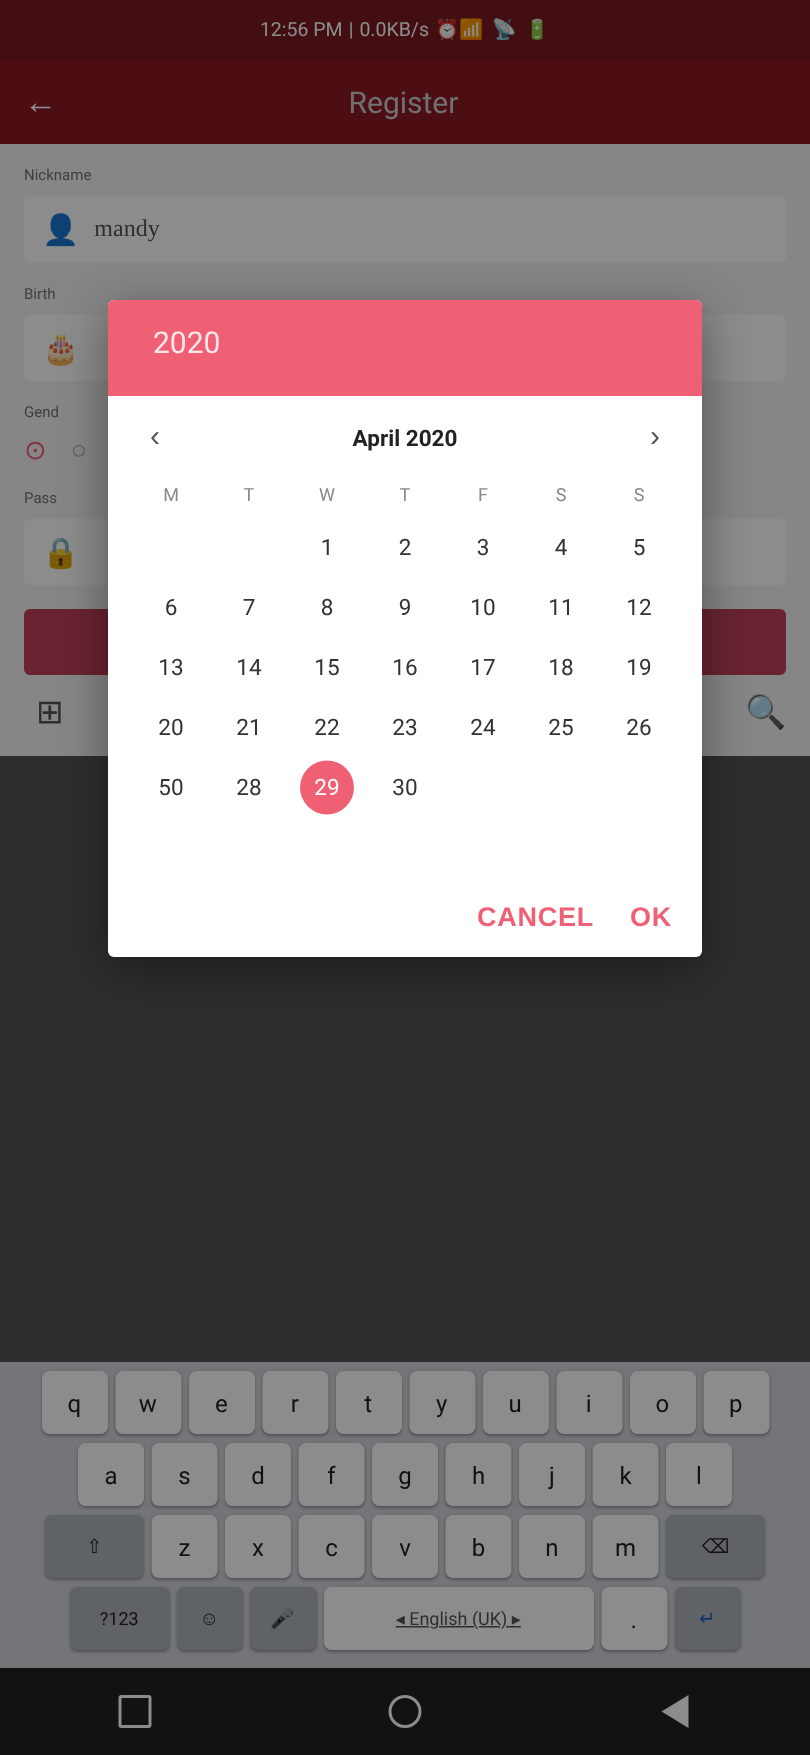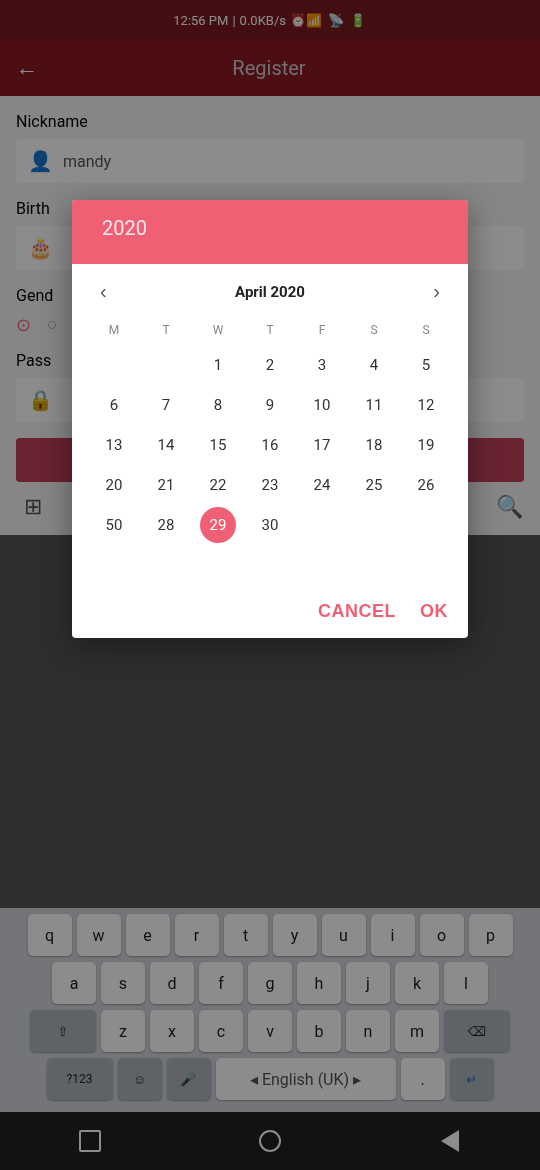--- a/index.html
+++ b/index.html
@@ -51,40 +51,41 @@
     }
 
     
     .form-bg {
       width: 100%;
       padding: 16px;
       background: #f5f5f5;
       position: relative;
     }
     .form-section-label {
-      font-size: 16px;
-      color: #000000;
+      font-size: 10px;
+      color: #737373;
       margin-bottom: 8px;
     }
     .form-field {
       display: flex;
       align-items: center;
       background: white;
       border-radius: 4px;
       padding: 10px 12px;
       margin-bottom: 16px;
       gap: 10px;
     }
     .form-field-icon {
       color: #c0415a;
       font-size: 20px;
     }
     .form-field-text {
       color: #555;
       font-size: 16px;
+      font-family: Liberation Serif, serif;
     }
 
     
     .overlay-dim {
       position: absolute;
       top: 0; left: 0; right: 0; bottom: 0;
       background: rgba(0,0,0,0.45);
       z-index: 10;
     }
 
@@ -452,21 +453,21 @@
     <div class="key">v</div>
     <div class="key">b</div>
     <div class="key">n</div>
     <div class="key">m</div>
     <div class="key dark wide">⌫</div>
   </div>
   <div class="keyboard-row">
     <div class="key dark wide" style="font-size:12px;">?123</div>
     <div class="key dark" style="font-size:13px;">☺</div>
     <div class="key dark" style="font-size:13px;">🎤</div>
-    <div class="key space" style="font-size:16px; color:#555;">◂ English (UK) ▸</div>
+    <div class="key space" style="font-size:12px; color:#555;text-decoration:underline;">◂ English (UK) ▸</div>
     <div class="key">.</div>
     <div class="key dark" style="font-size:13px; color:#1565c0;">↵</div>
   </div>
 </div>
 
 <div class="nav-bar">
   <div class="nav-btn">
     <div class="nav-square"></div>
   </div>
   <div class="nav-btn">

